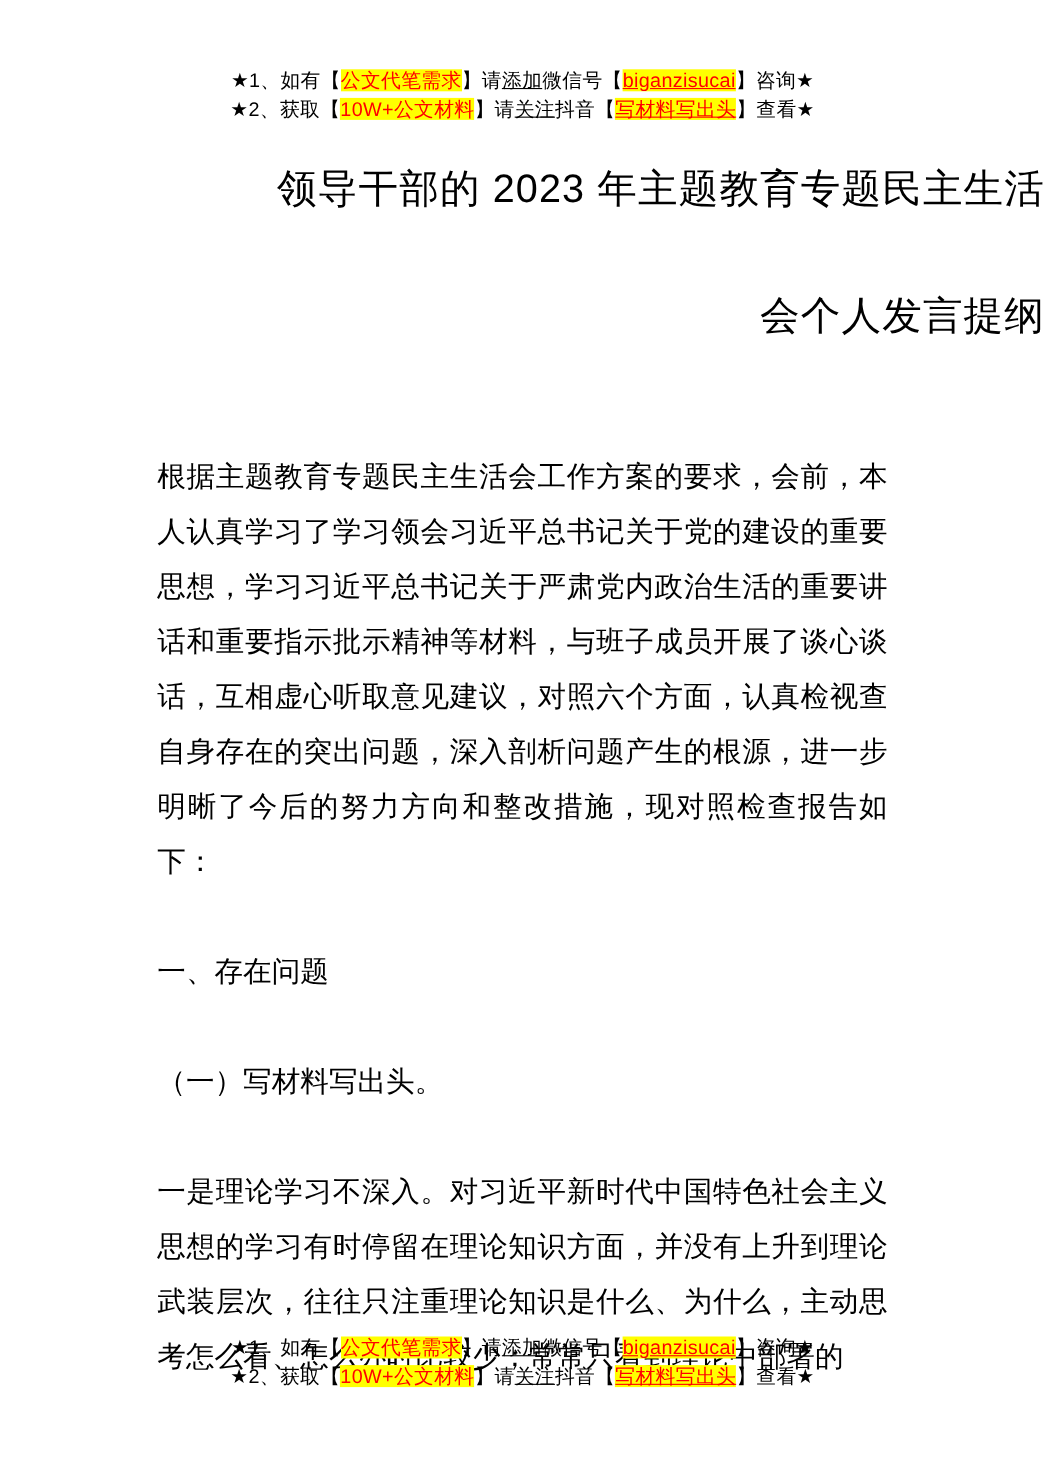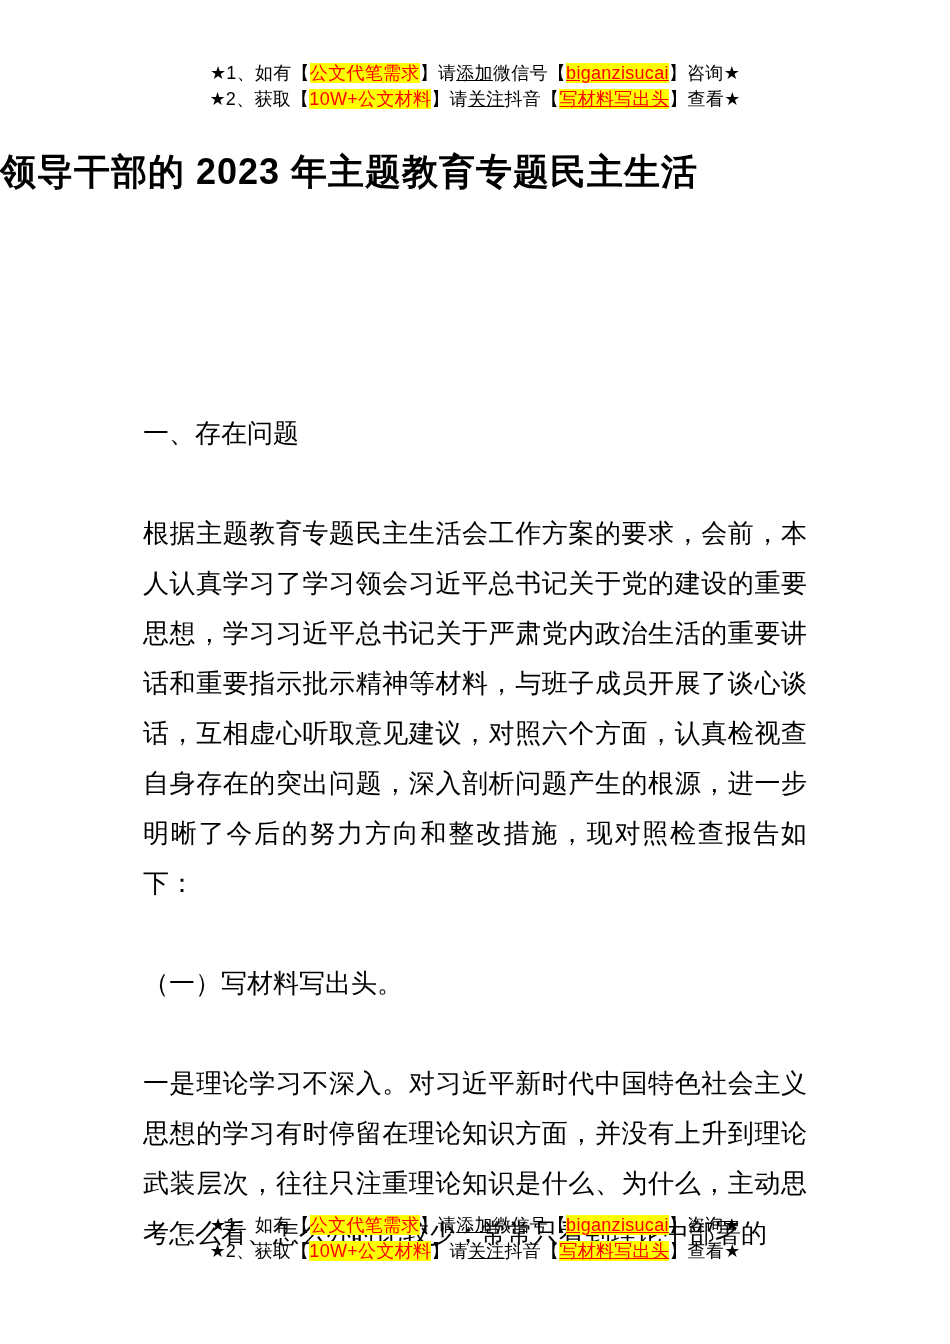--- a/index.html
+++ b/index.html
@@ -36,23 +36,23 @@
   }
   .promo .seg.underline,
   .promo .seg.highlight-underline {
     text-decoration: underline;
   }
   .doc-title {
     position: absolute;
     top: 114px;
     left: 0;
     width: 100%;
-    text-align: left;
+    text-align: right;
     font-size: 36px;
-    font-weight: 700;
+    font-weight: 400;
     line-height: 115px;
     letter-spacing: 1px;
   }
   .content {
     position: absolute;
     top: 408px;
     left: 143px;
     width: 664px;
     font-size: 26px;
     line-height: 50px;
@@ -64,25 +64,26 @@
 </head>
 <body style="background: rgb(255, 255, 255); color: rgb(0, 0, 0);">
 
 <div class="promo header">
   <div class="promo-line"><span class="seg plain">★1、如有【</span><span class="seg highlight">公文代笔需求</span><span class="seg plain">】请</span><span class="seg underline">添加</span><span class="seg plain">微信号【</span><span class="seg highlight-underline">biganzisucai</span><span class="seg plain">】咨询★</span></div>
   <div class="promo-line"><span class="seg plain">★2、获取【</span><span class="seg highlight">10W+公文材料</span><span class="seg plain">】请</span><span class="seg underline">关注</span><span class="seg plain">抖音【</span><span class="seg highlight-underline">写材料写出头</span><span class="seg plain">】查看★</span></div>
 </div>
 
 <div class="doc-title">
   <div>领导干部的 2023 年主题教育专题民主生活</div>
+  <div>会个人发言提纲</div>
 </div>
 
 <div class="content">
+  <div class="block">根据主题教育专题民主生活会工作方案的要求，会前，本人认真学习了学习领会习近平总书记关于党的建设的重要思想，学习习近平总书记关于严肃党内政治生活的重要讲话和重要指示批示精神等材料，与班子成员开展了谈心谈话，互相虚心听取意见建议，对照六个方面，认真检视查自身存在的突出问题，深入剖析问题产生的根源，进一步明晰了今后的努力方向和整改措施，现对照检查报告如下：</div>
   <div class="block">一、存在问题</div>
-  <div class="block">根据主题教育专题民主生活会工作方案的要求，会前，本人认真学习了学习领会习近平总书记关于党的建设的重要思想，学习习近平总书记关于严肃党内政治生活的重要讲话和重要指示批示精神等材料，与班子成员开展了谈心谈话，互相虚心听取意见建议，对照六个方面，认真检视查自身存在的突出问题，深入剖析问题产生的根源，进一步明晰了今后的努力方向和整改措施，现对照检查报告如下：</div>
   <div class="block">（一）写材料写出头。</div>
   <div class="block">一是理论学习不深入。对习近平新时代中国特色社会主义思想的学习有时停留在理论知识方面，并没有上升到理论武装层次，往往只注重理论知识是什么、为什么，主动思考怎么看、怎么办时比较少；常常只看到理论中部署的</div>
 </div>
 
 <div class="promo footer">
   <div class="promo-line"><span class="seg plain">★1、如有【</span><span class="seg highlight">公文代笔需求</span><span class="seg plain">】请</span><span class="seg underline">添加</span><span class="seg plain">微信号【</span><span class="seg highlight-underline">biganzisucai</span><span class="seg plain">】咨询★</span></div>
   <div class="promo-line"><span class="seg plain">★2、获取【</span><span class="seg highlight">10W+公文材料</span><span class="seg plain">】请</span><span class="seg underline">关注</span><span class="seg plain">抖音【</span><span class="seg highlight-underline">写材料写出头</span><span class="seg plain">】查看★</span></div>
 </div>
 
 </body></html>

